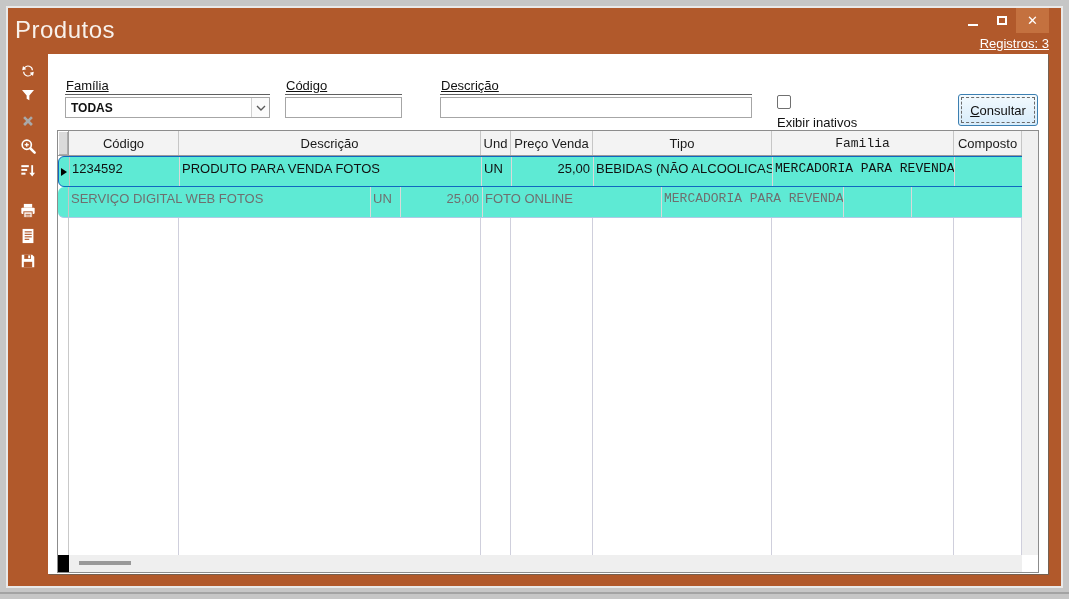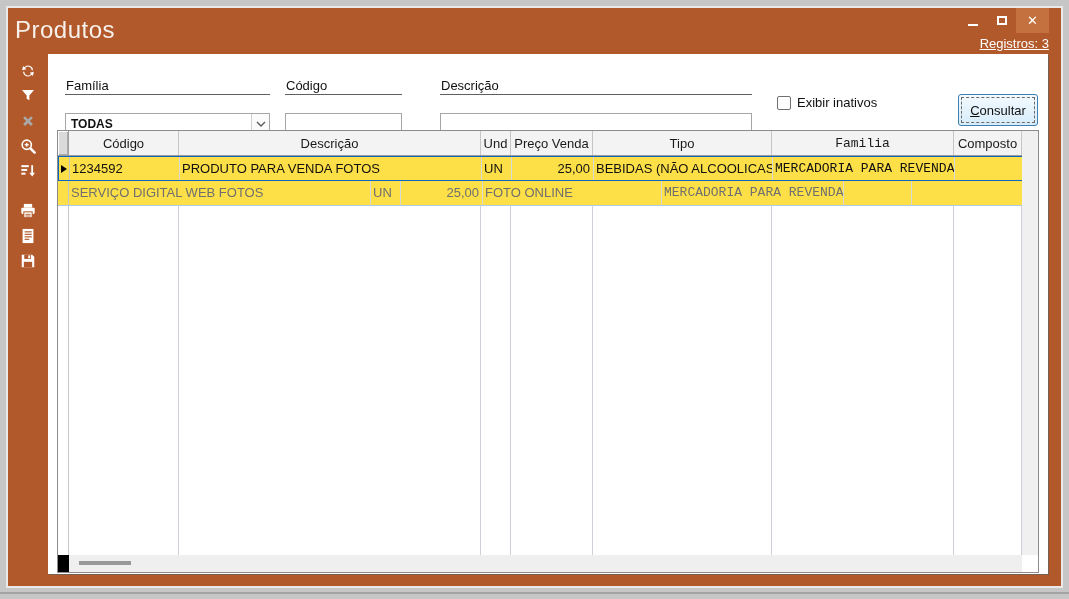--- a/index.html
+++ b/index.html
@@ -45,37 +45,37 @@
   
   .content {
     position:absolute; left:40px; top:46px; width:1000px; height:520px;
     background:#fff; box-shadow:1px 1px 0 #76604F;
   }
 
   
   .field { position:absolute; top:24px; }
   .flabel {
     display:block; font-size:13px; color:#111;
-    border-bottom:1px solid #5F5F5F; padding:0 0 1px 1px; margin-bottom:18px;
+    border-bottom:1px solid #5F5F5F; padding:0 0 1px 1px; margin-bottom:2px;text-decoration:underline;
   }
   .field-familia { left:17px; width:205px; }
   .field-codigo  { left:237px; width:117px; }
   .field-descricao { left:392px; width:312px; }
   .combo {
     height:21px; border:1px solid #A6A6A6; background:#fff;
     display:flex; align-items:stretch; cursor:default;
   }
   .combo-value { flex:1; font-size:12px; font-weight:bold; color:#111; padding:3px 0 0 5px; }
   .combo-btn { width:18px; display:flex; align-items:center; justify-content:center; border-left:1px solid #D0D0D0; background:#FBFBFB; }
   .tinput {
     width:100%; height:21px; border:1px solid #A6A6A6; background:#fff;
     font-size:13px; padding:0 3px; outline:none;
     font-family:"Liberation Sans","DejaVu Sans",sans-serif;
   }
-  .chk { position:absolute; left:729px; top:41px; display:flex; align-items:flex-end; gap:6px; font-size:13px; color:#111; cursor:default; }
+  .chk { position:absolute; left:729px; top:41px; display:flex; align-items:flex-start; gap:6px; font-size:13px; color:#111; cursor:default;flex-direction:column; }
   .cbox { width:14px; height:14px; border:1px solid #707070; border-radius:2px; background:#fff; }
   .consultar {
     position:absolute; left:910px; top:40px; width:80px; height:32px;
     background:linear-gradient(#F3FAFE,#D7ECFB);
     border:1px solid #3C7FB1; border-radius:3px;
     font-size:13px; color:#111; cursor:pointer;
     font-family:"Liberation Sans","DejaVu Sans",sans-serif;
   }
   .consultar::after { content:""; position:absolute; inset:2px; border:1px dashed #6B6B6B; }
   .consultar .accel { text-decoration:underline; }
@@ -85,21 +85,21 @@
     position:absolute; left:9px; top:76px; width:982px; height:443px;
     border:1px solid #8C8C8C; background:#fff;
   }
   .vscroll { position:absolute; right:0; top:0; width:16px; height:424px; background:#F0F0F0; }
   .gheader { display:flex; height:25px; border-bottom:1px solid #9B9B9B; background:#F3F3F3; }
   .hc { display:flex; align-items:center; justify-content:center; font-size:13px; color:#1A1A1A; border-right:1px solid #C6C6C6; white-space:nowrap; overflow:hidden; }
   .hind { width:11px; background:#DADADA; border-right:1px solid #9E9E9E; box-shadow:inset 1px 1px 0 #FFFFFF, inset -1px -1px 0 #ABABAB; }
   .c0 { width:110px; } .c1 { width:302px; } .c2 { width:30px; }
   .c3 { width:82px; } .c4 { width:179px; } .c5 { width:182px;font-family:Liberation Mono, monospace; } .c6 { width:68px; }
 
-  .grow { display:flex; height:25px; border-bottom:1px solid #AFC9E6; background:#fde047; color:#6F6F6F; }
+  .grow { display:flex; height:31px; border-bottom:1px solid #AFC9E6; background:#5eead4; color:#6F6F6F;border-radius:6px; }
   .grow.selected { border:1px solid #1067C0; color:#111; }
   .grow .ind { width:11px; border-right:1px solid #C6C6C6; display:flex; align-items:center; justify-content:center; }
   .tri { width:0; height:0; border-left:6px solid #000; border-top:4px solid transparent; border-bottom:4px solid transparent; }
   .cell {
     font-size:13px; line-height:21px; padding:1px 3px 0 2px;
     border-right:1px solid #D9D9D9; white-space:nowrap; overflow:hidden;
   }
   .cell.c3 { text-align:right; }
 
   .gfiller { display:flex; height:349px; }

